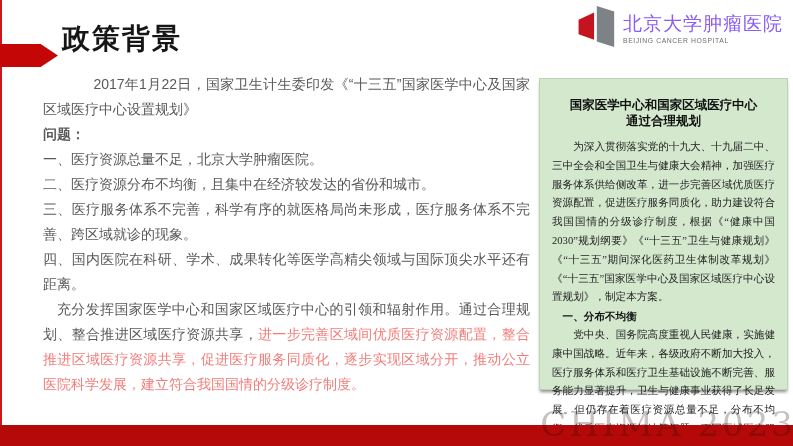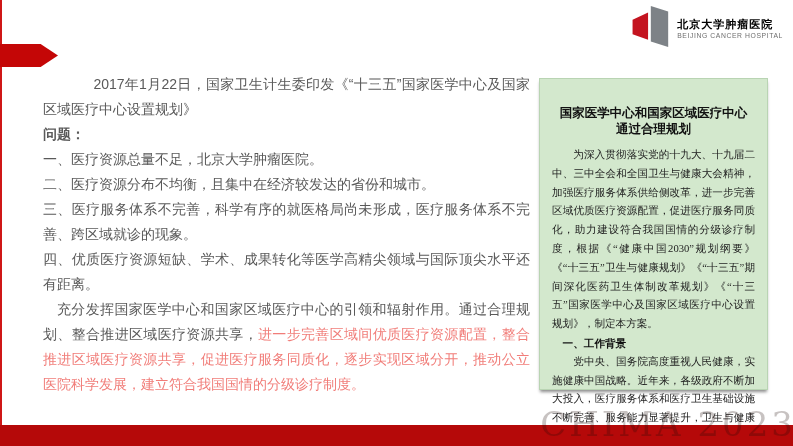--- a/index.html
+++ b/index.html
@@ -39,23 +39,23 @@
   
   .logo {
     position: absolute;
     right: 10px; top: 6px;
     display: flex;
     align-items: center;
     gap: 6px;
   }
   .logo-text { display: flex; flex-direction: column; line-height: 1.15; }
   .logo-cn {
-    font-size: 11px;
-    font-weight: bold;
-    color: #000000;
+    font-size: 19px;
+    font-weight: normal;
+    color: #8b5cf6;
     font-family: "Liberation Serif", serif;
     letter-spacing: 1px;
   }
   .logo-en {
     font-size: 6.8px;
     color: #6d6d6d;
     letter-spacing: 0.6px;
     margin-top: 2px;
   }
   
@@ -69,25 +69,25 @@
   }
   .main-text p { line-height: 25px; margin: 0; }
   .p-intro { text-indent: 3.6em; margin-bottom: 7px; }
   .p-label { margin-bottom: 3px; font-weight: bold; }
   .p-closing { margin-top: 4px; text-indent: 1em; }
   .red-em { color: #f17d79; }
   
   .green-box {
     position: absolute;
     left: 539px; top: 78px;
-    width: 229px; height: 312px;
+    width: 249px; height: 312px;
     background: #d3e8cd;
     border: 1px solid #b9d4b3;
     box-shadow: 0 3px 3px -1px rgba(0,0,0,0.45);
-    padding: 26px 12px 6px 12px;
+    padding: 18px 12px 6px 12px;
   }
   .green-title {
     text-align: center;
     font-size: 12.5px;
     font-weight: bold;
     color: #111111;
     line-height: 16px;
   }
   .green-body {
     margin-top: 9px;
@@ -124,50 +124,51 @@
   }
 </style>
 </head>
 <body>
 
 <div class="slide">
 
   <div class="left-rule"></div>
   <div class="title-arrow"></div>
 
+  <h1 class="page-title">政策背景</h1>
 
   <div class="logo">
     <span>
       <svg width="44" height="42" viewBox="0 0 48 46">
         <polygon points="26,0 45,6 45,45 26,39" fill="#7d8287"></polygon>
         <polygon points="6,15 23,7 23,37 6,31" fill="#c41420"></polygon>
       </svg>
     </span>
     <span class="logo-text">
       <span class="logo-cn">北京大学肿瘤医院</span>
       <span class="logo-en">BEIJING CANCER HOSPITAL</span>
     </span>
   </div>
 
   <div class="main-text">
     <p class="p-intro">2017年1月22日，国家卫生计生委印发《“十三五”国家医学中心及国家区域医疗中心设置规划》</p>
     <p class="p-label">问题：</p>
     <p>一、医疗资源总量不足，北京大学肿瘤医院。</p>
     <p>二、医疗资源分布不均衡，且集中在经济较发达的省份和城市。</p>
     <p>三、医疗服务体系不完善，科学有序的就医格局尚未形成，医疗服务体系不完善、跨区域就诊的现象。</p>
-    <p>四、优质医疗资源短缺、学术、成果转化等医学高精尖领域与国际顶尖水平还有距离。</p>
+    <p>四、国内医院在科研、学术、成果转化等医学高精尖领域与国际顶尖水平还有距离。</p>
     <p class="p-closing"><span>充分发挥国家医学中心和国家区域医疗中心的引领和辐射作用。通过合理规划、整合推进区域医疗资源共享，</span><span class="red-em">进一步完善区域间优质医疗资源配置，整合推进区域医疗资源共享，促进医疗服务同质化，逐步实现区域分开，推动公立医院科学发展，建立符合我国国情的分级诊疗制度。</span></p>
   </div>
 
   <div class="green-box">
     <div class="green-title">国家医学中心和国家区域医疗中心</div>
     <div class="green-title">通过合理规划</div>
     <div class="green-body">
       <p class="indent"><span>为深入贯彻落实党的十九大、十九届二中、三中全会和全国卫生与健康大会精神，加强医疗服务体系供给侧改革，进一步完善区域优质医疗资源配置，促进医疗服务同质化，</span><span class="green-underline">助力建设符合我国国情的分级诊疗制度，根据《“健康中国2030”规划纲要》《“十三五”卫生与健康规划》《“十三五”</span><span>期间深化医药卫生体制改革规划》《“十三五”国家医学中心及国家区域医疗中心设置规划》，制定本方案。</span></p>
-      <p class="green-heading">一、工作背景</p>
+      <p class="green-heading">一、分布不均衡</p>
       <p class="indent">党中央、国务院高度重视人民健康，实施健康中国战略。近年来，各级政府不断加大投入，医疗服务体系和医疗卫生基础设施不断完善、服务能力显著提升，卫生与健康事业获得了长足发展。但仍存在着医疗资源总量不足，分布不均衡，优质医疗资源短缺等问题。不同区域医疗服务水平存在较大差异，出现患者跨区域就诊、向大医院集中的现象。</p>
     </div>
   </div>
 
   <div class="bottom-strip"></div>
   <div class="watermark">CHIMA 2023</div>
 
 </div>
 
 </body></html>

